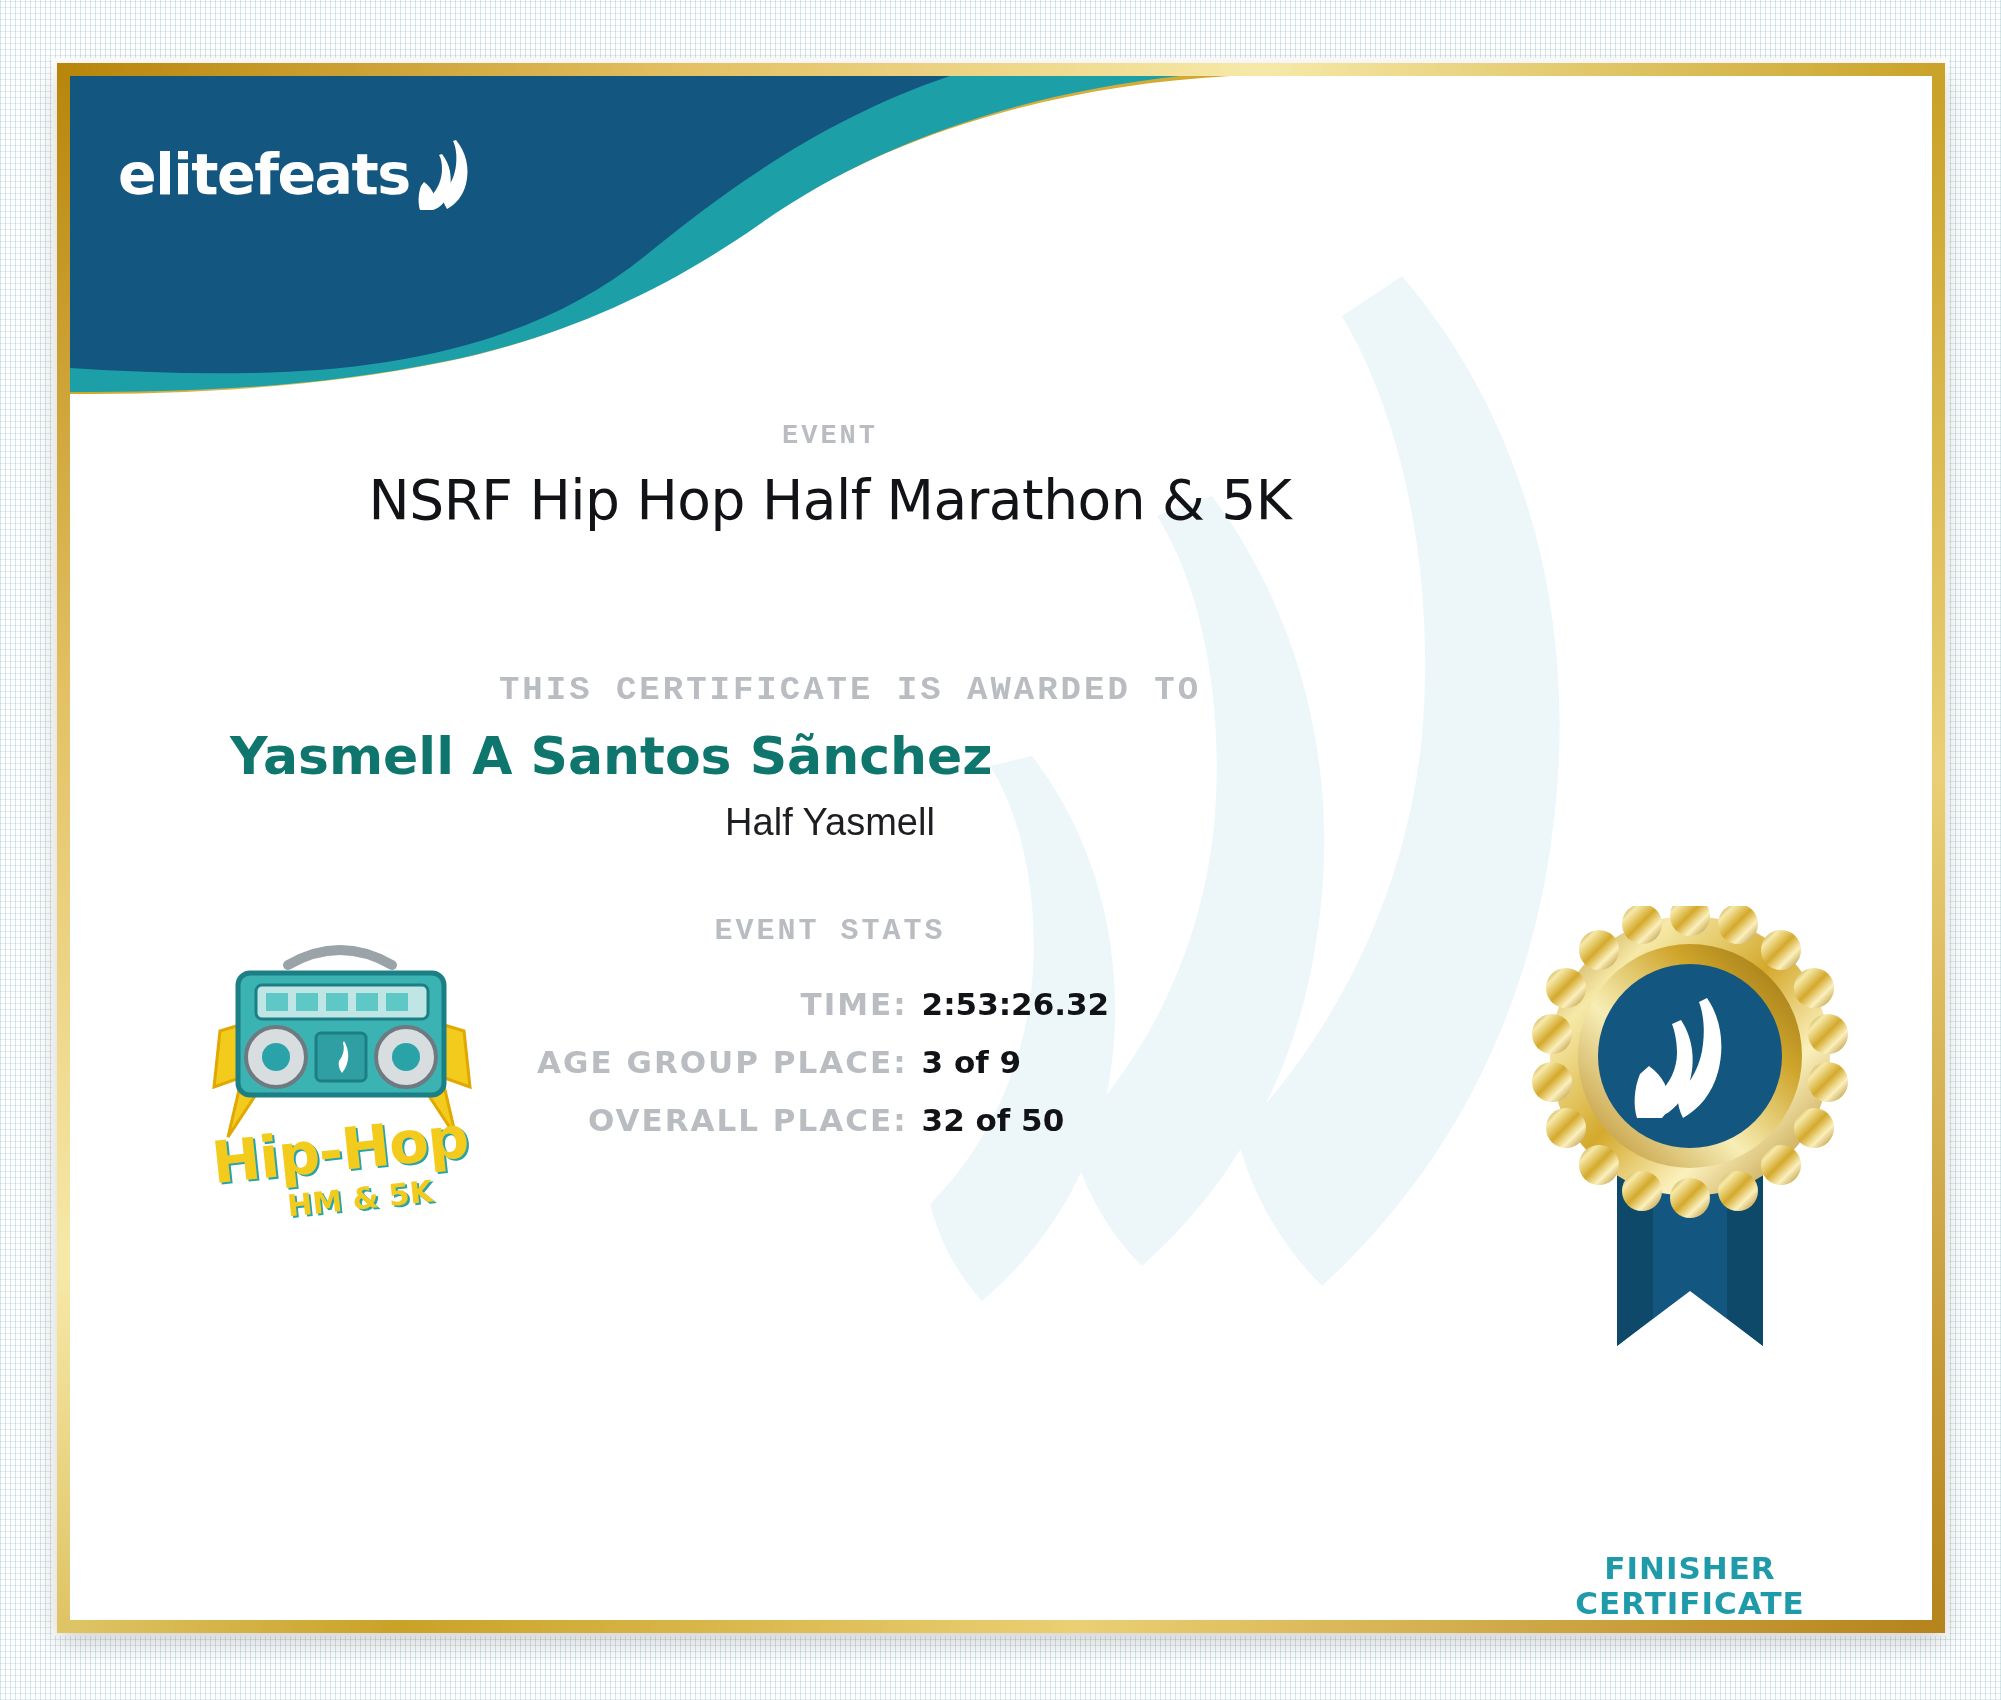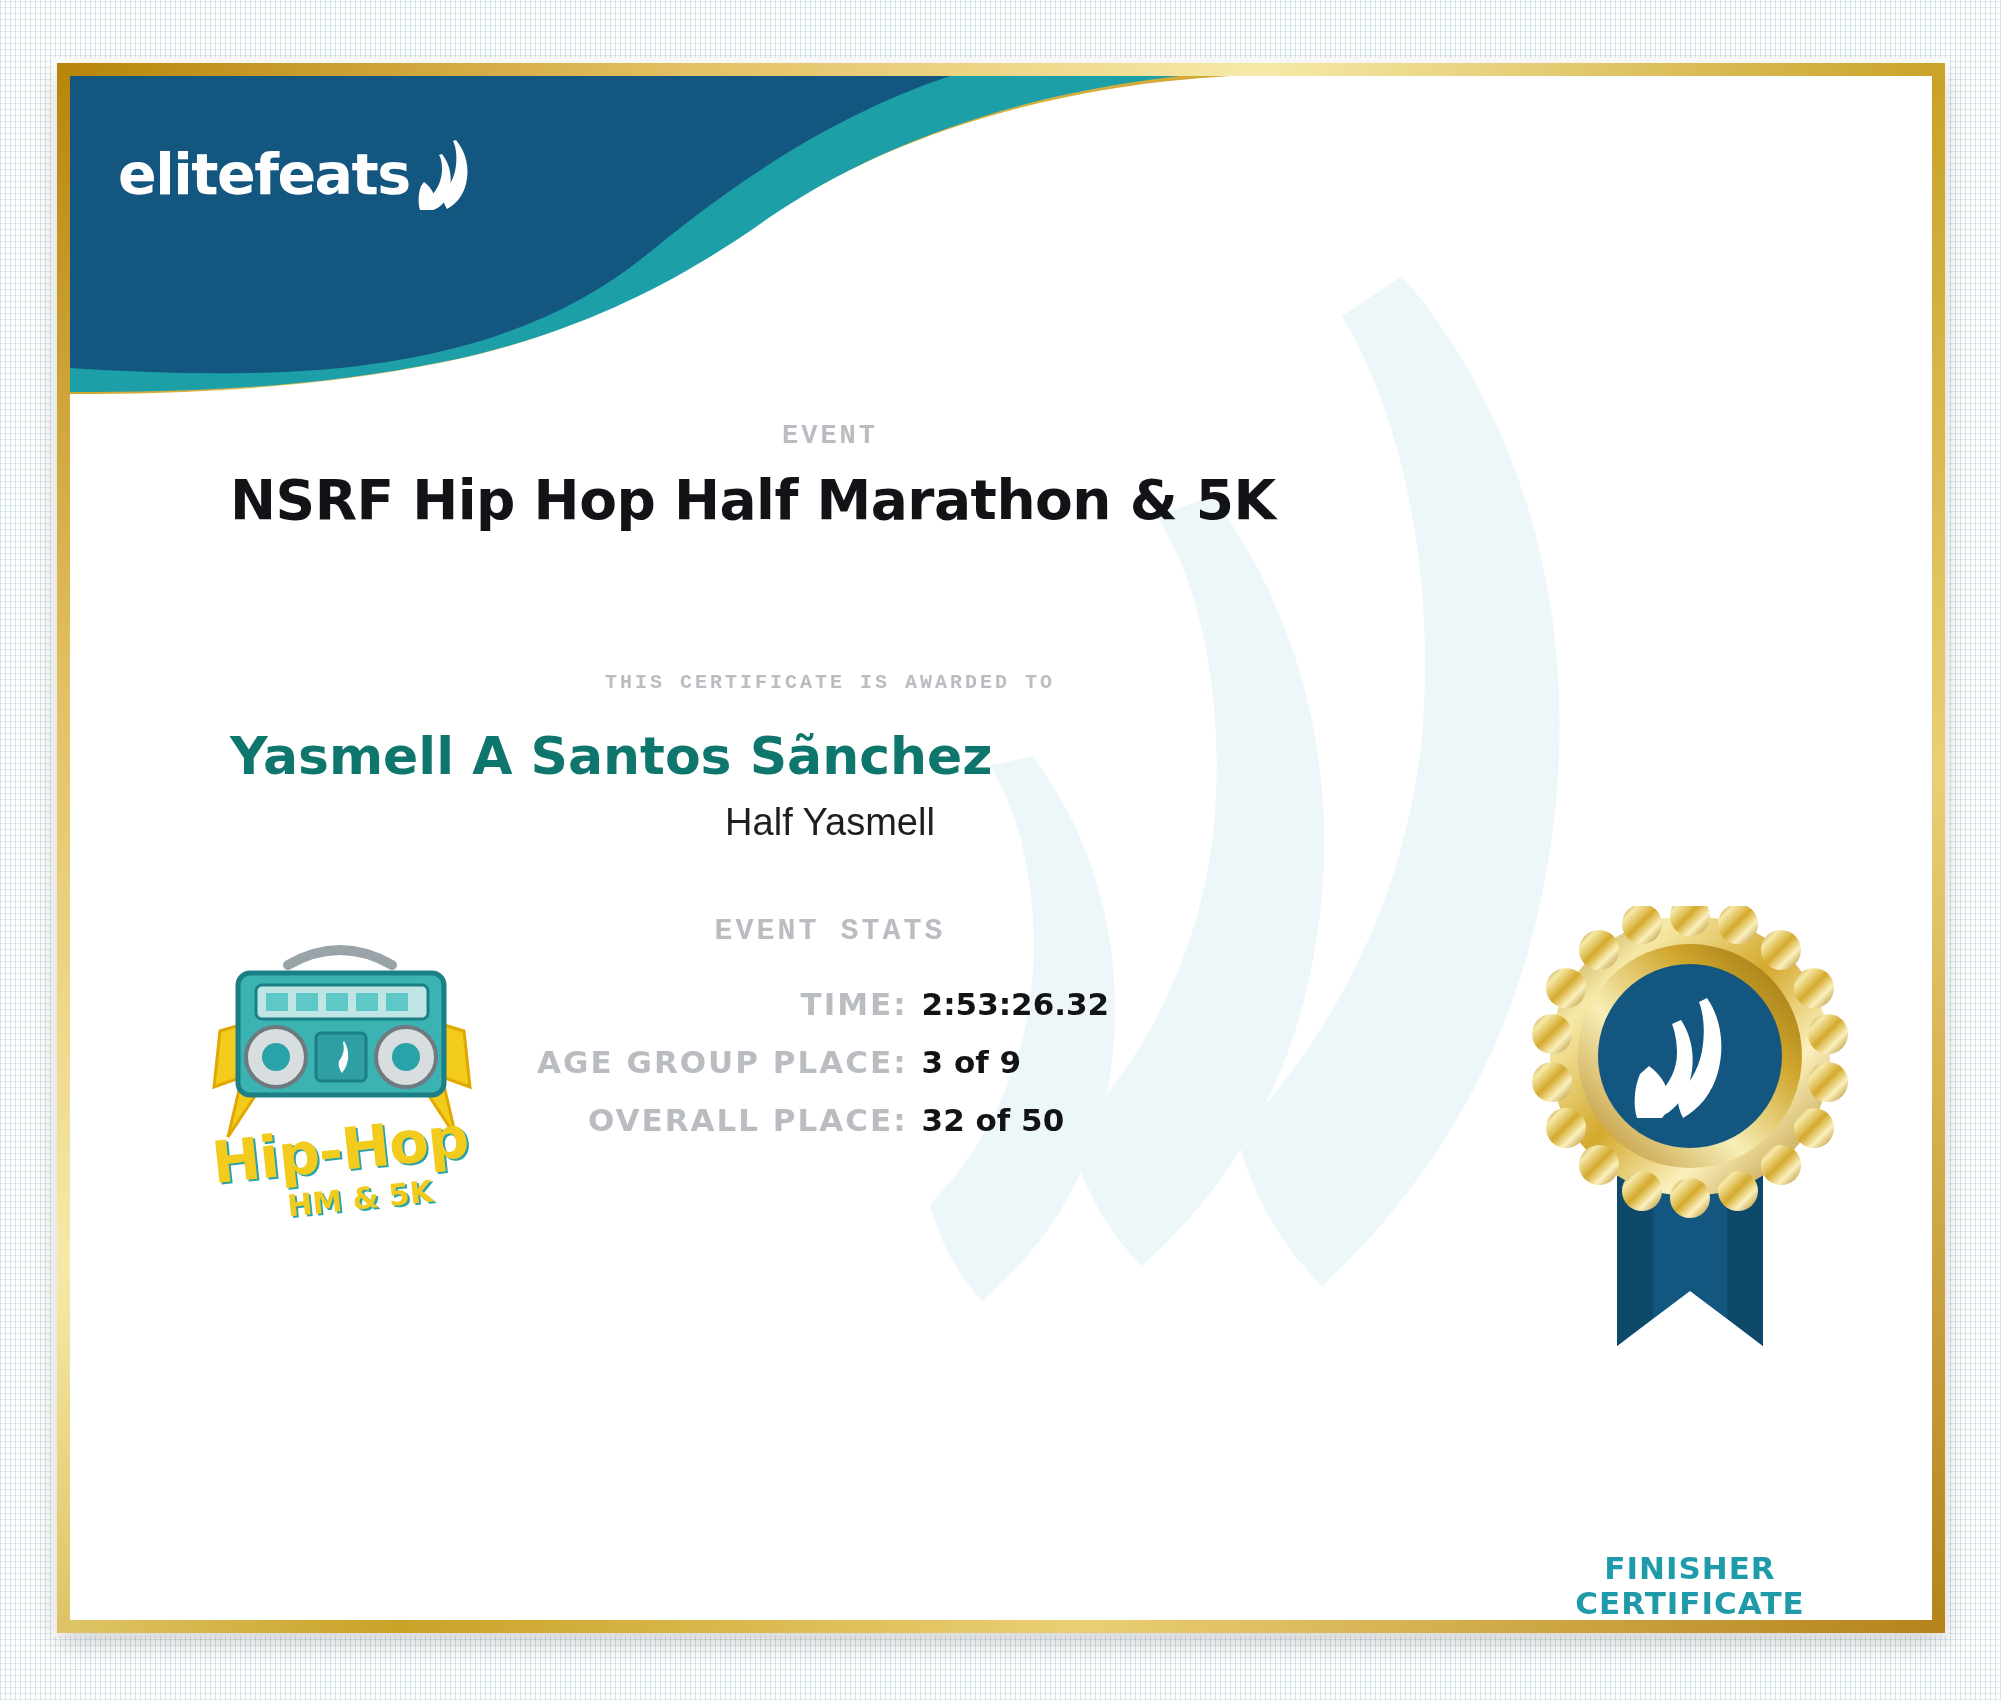--- a/index.html
+++ b/index.html
@@ -119,29 +119,29 @@
     font-weight: 600;
     font-family: Liberation Mono, monospace;
   }
 
   .event-label { position: absolute; left: 360px; top: 345px; width: 800px; }
   .event-name {
     position: absolute;
     left: 160px;
     top: 392px;
     width: 1200px;
-    text-align: left;
+    text-align: center;
     font-size: 55px;
-    font-weight: 700;
+    font-weight: 400;
     color: #111316;
     letter-spacing: -0.5px;
     font-family: "DejaVu Sans", sans-serif;
   }
 
-  .awarded-label { position: absolute; left: 360px; top: 595px; width: 800px; font-size: 20px; }
+  .awarded-label { position: absolute; left: 380px; top: 595px; width: 800px; font-size: 34px; }
   .recipient {
     position: absolute;
     left: 160px;
     top: 650px;
     width: 1200px;
     text-align: left;
     font-size: 52px;
     font-weight: 700;
     color: #0f766e;
     font-family: "DejaVu Sans", sans-serif;

